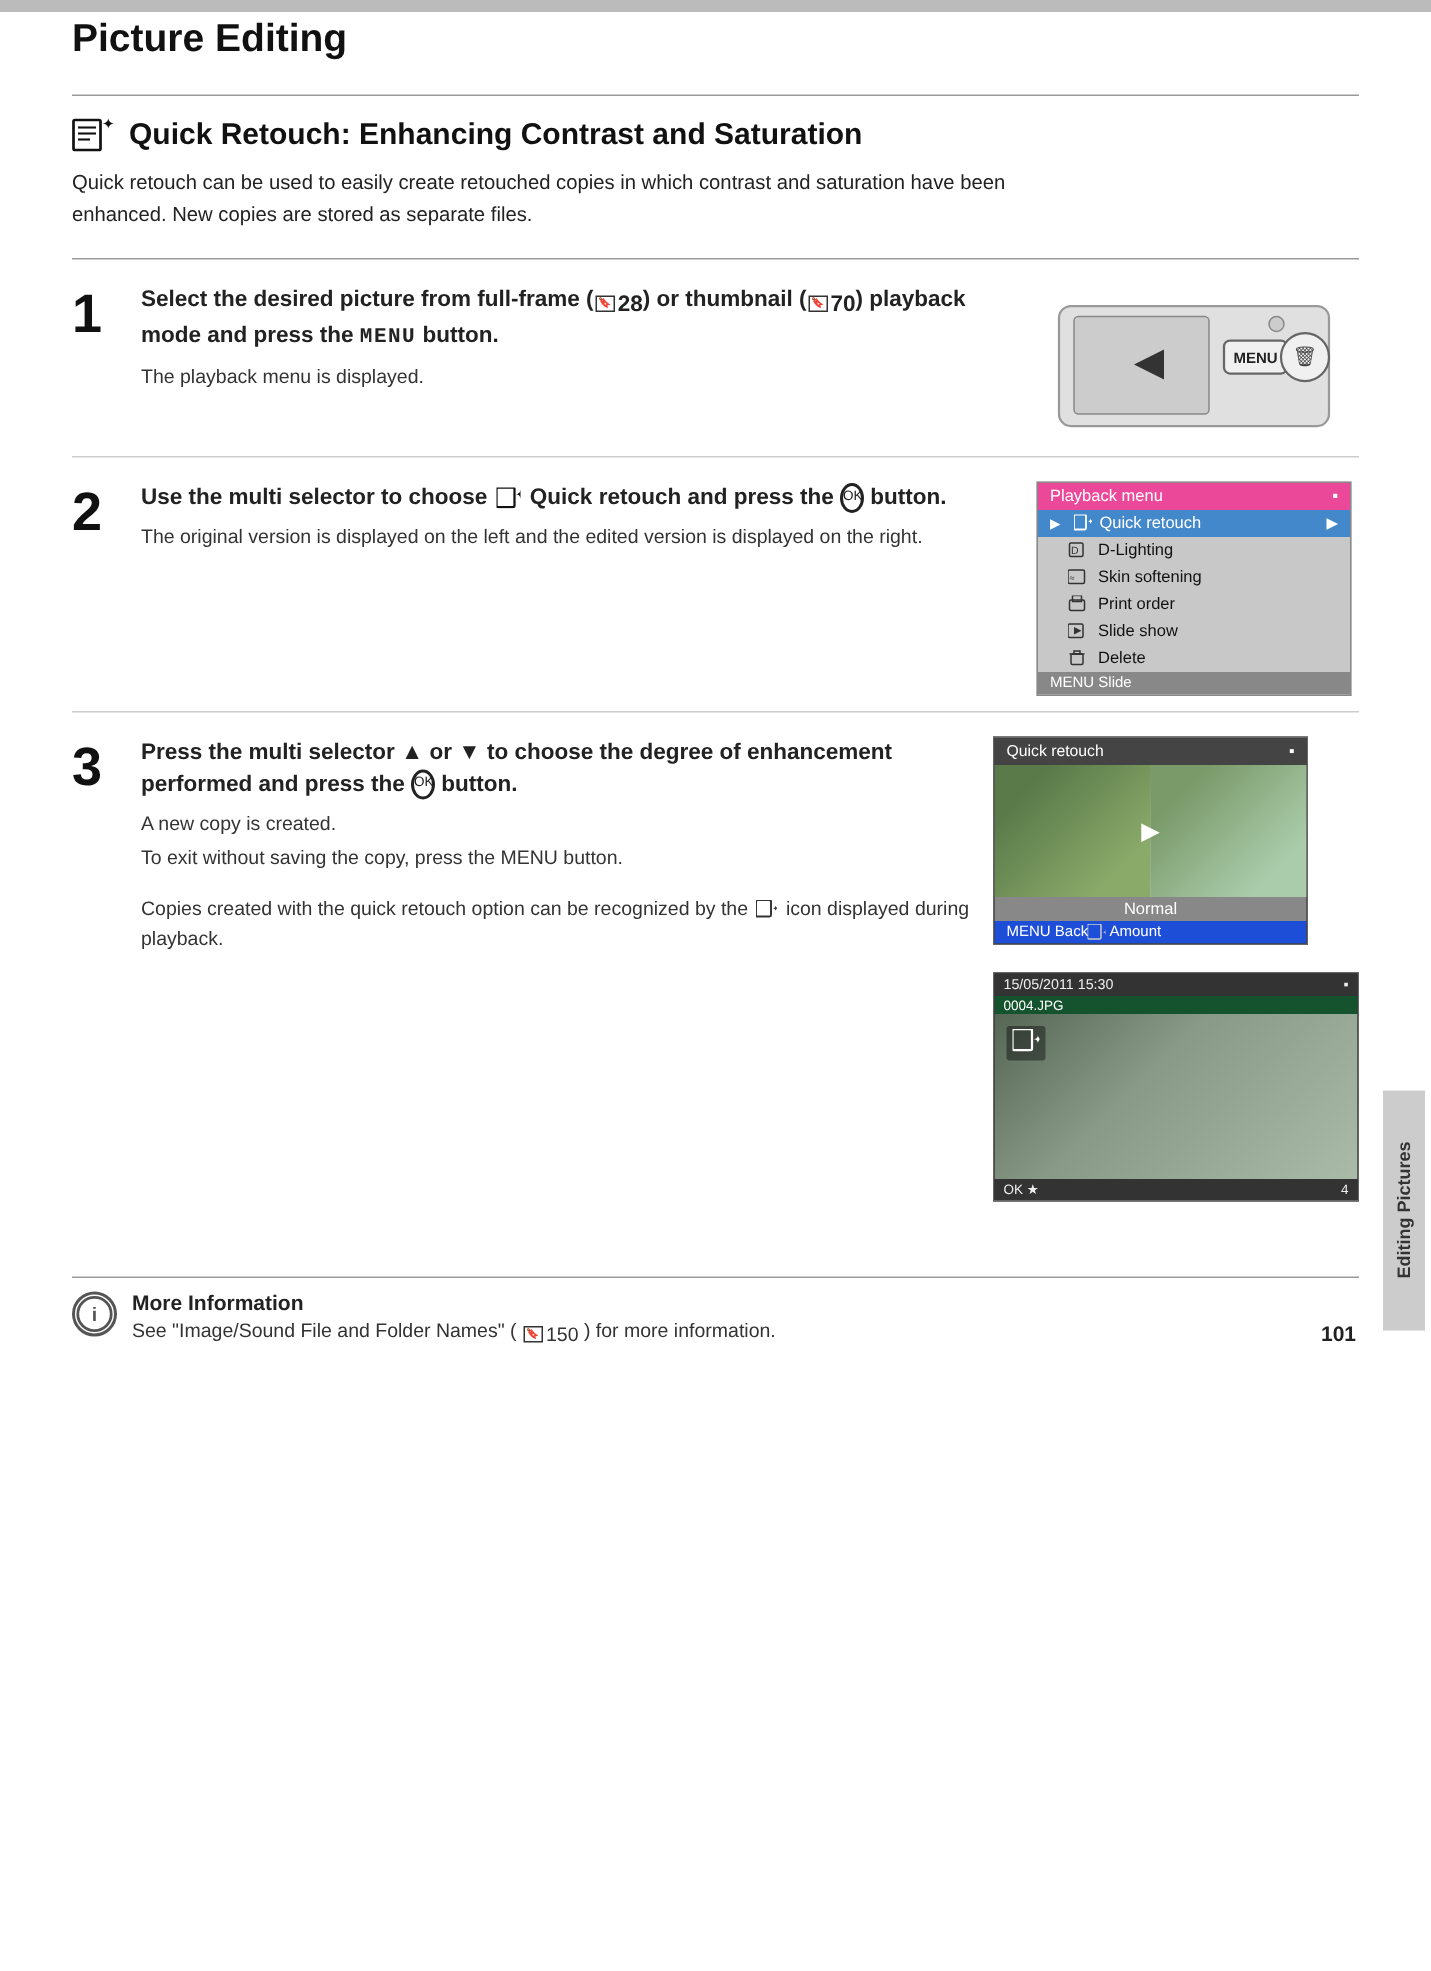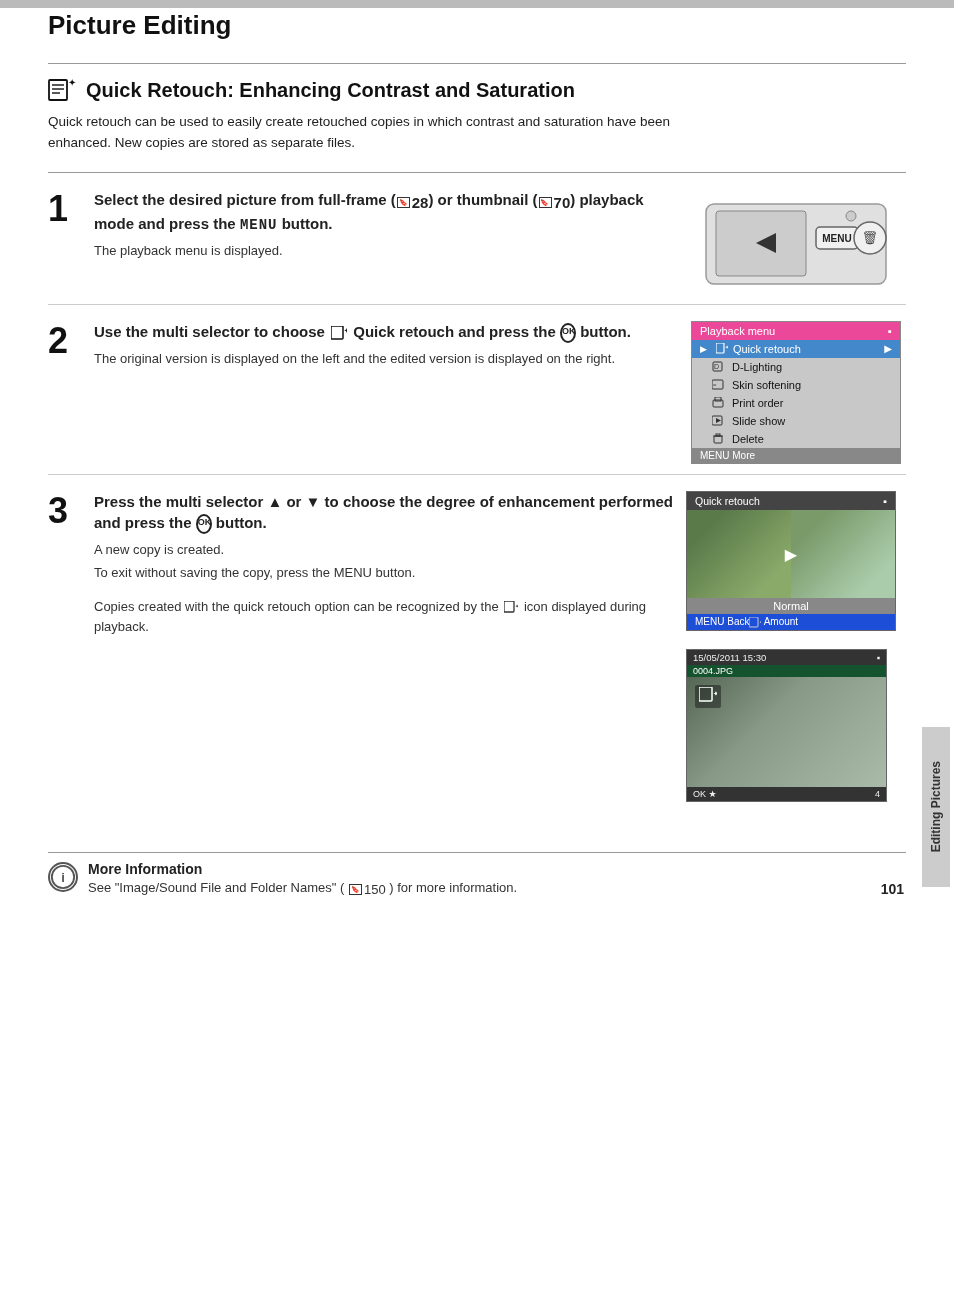--- a/index.html
+++ b/index.html
@@ -213,21 +213,21 @@
       background: #1d4ed8;
       color: #fff;
       padding: 2px 8px;
       font-size: 10px;
       display: flex;
       justify-content: flex-start;
     }
 
     
     .playback-screen {
-      width: 201px;
+      width: 244px;
       background: #111;
       border: 1px solid #666;
       overflow: hidden;
       margin-top: 10px;
     }
 
     .playback-screen .pb-info-bar {
       background: #333;
       color: #eee;
       padding: 2px 6px;
@@ -270,21 +270,21 @@
 
     .ok-circle {
       display: inline-block;
       width: 16px;
       height: 20px;
       border: 2px solid currentColor;
       border-radius: 50%;
       text-align: center;
       line-height: 12px;
       font-size: 9px;
-      font-weight: bold;
+      font-weight: normal;
       vertical-align: middle;
     }
 
     .step3-images {
       display: flex;
       flex-direction: column;
       gap: 8px;
     }
 
     
@@ -529,21 +529,21 @@
         <div class="menu-item">
           <svg width="12" height="11" viewBox="0 0 12 11" style="flex-shrink:0; margin-right:3px;">
             <rect x="2" y="3" width="8" height="7" rx="1" fill="none" stroke="#333" stroke-width="1"></rect>
             <line x1="1" y1="3" x2="11" y2="3" stroke="#333" stroke-width="1"></line>
             <rect x="4" y="1" width="4" height="2" fill="none" stroke="#333" stroke-width="1"></rect>
           </svg>
           <span>Delete</span>
         </div>
         <div class="menu-footer">
           <span>MENU</span>
-          <span> More</span>
+          <span> Slide</span>
         </div>
       </div>
     </div>
   </div>
 
   <div class="step3-block">
     <div class="step-number">3</div>
     <div class="step-content">
       <div class="step-title">
         Press the multi selector ▲ or ▼ to choose the degree of enhancement performed and press the

